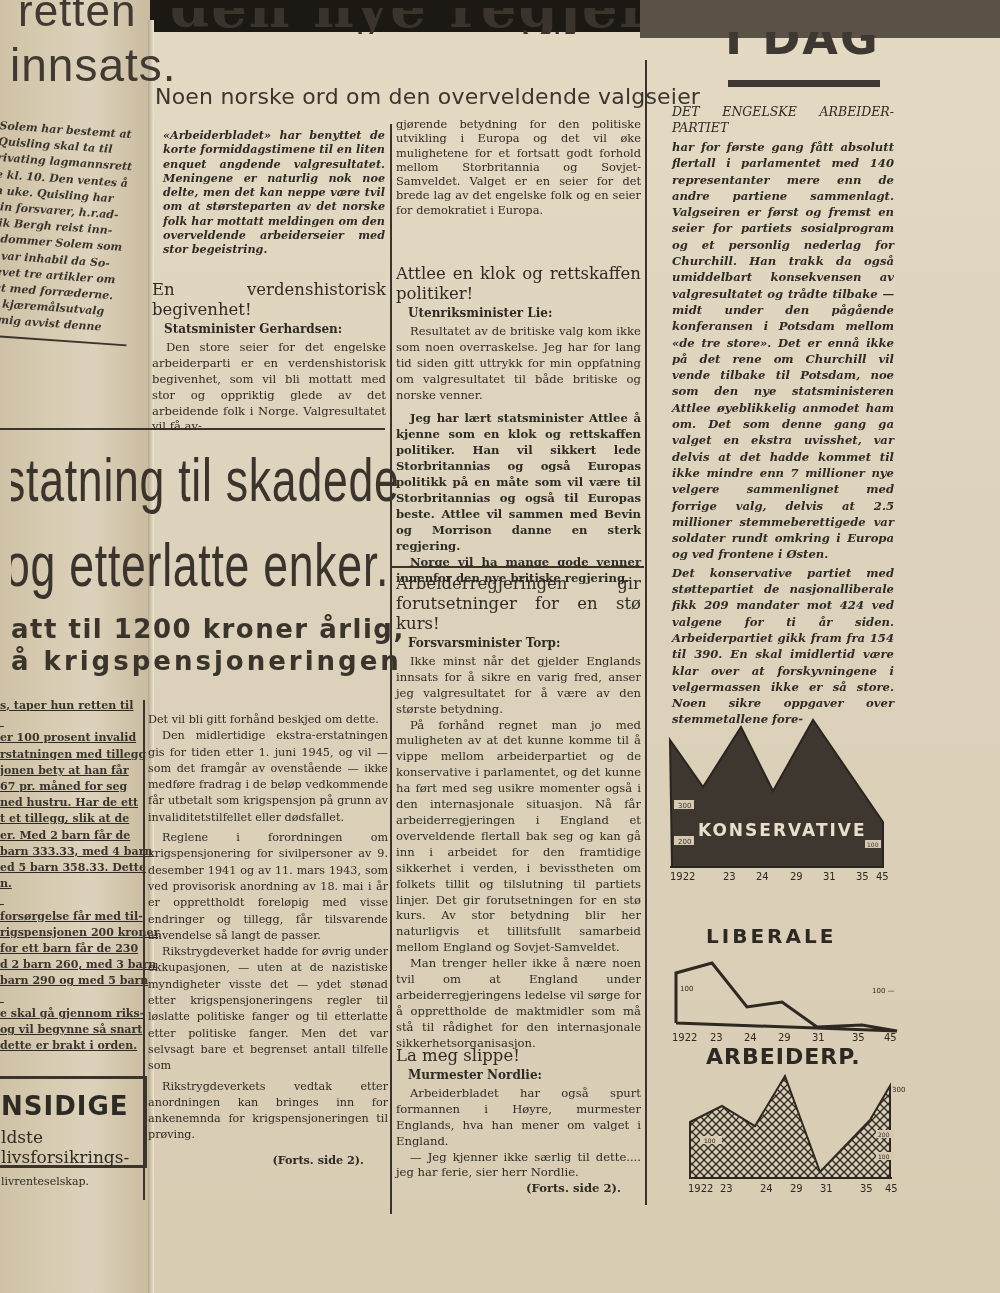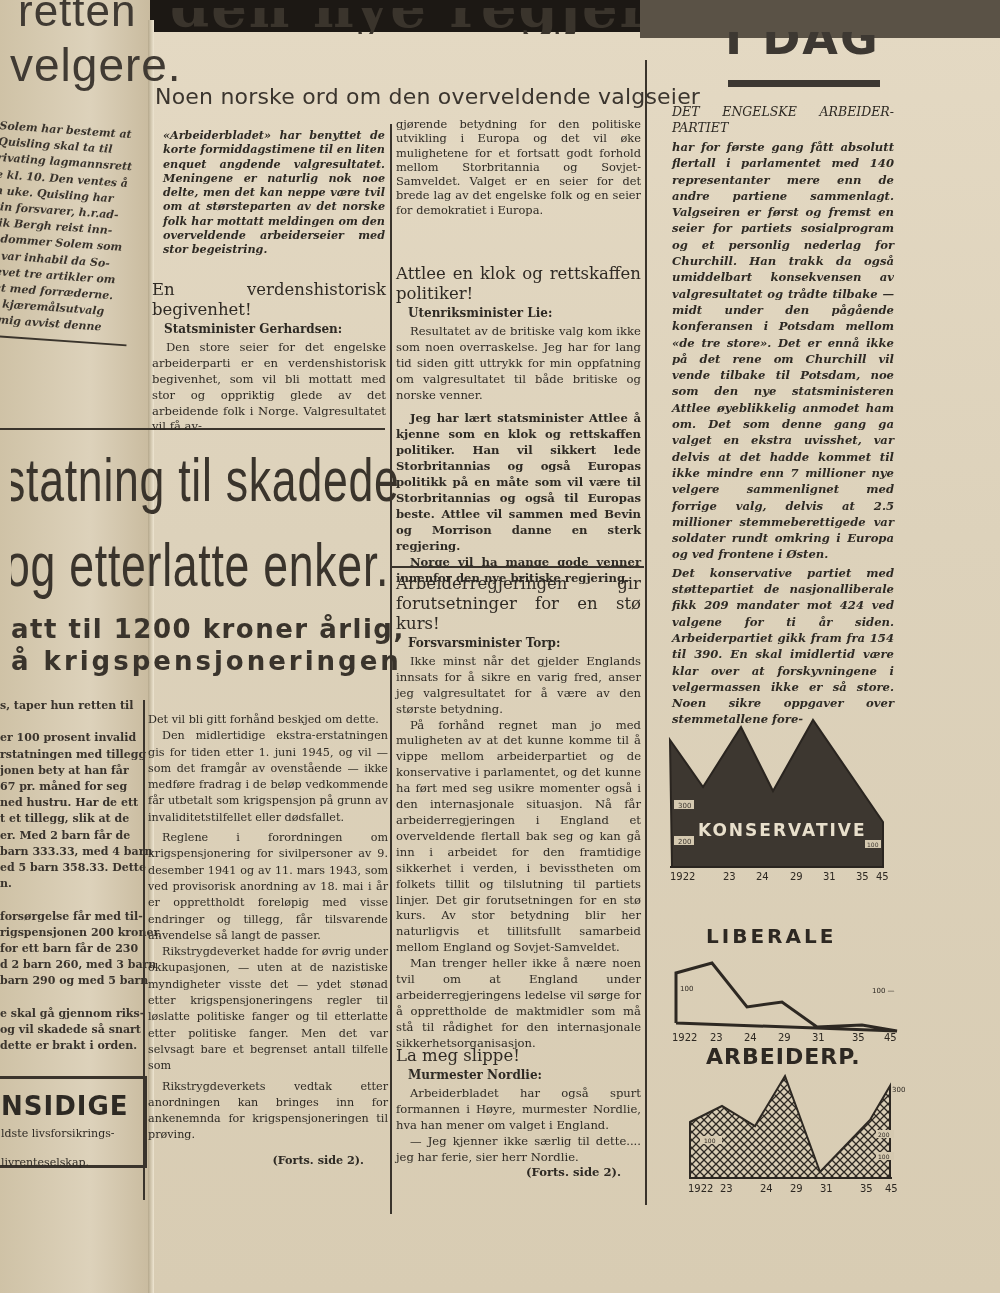--- a/index.html
+++ b/index.html
@@ -44,21 +44,21 @@
 </head>
 <body>
 
 <div class="page-left"></div>
 <div class="page-main"></div>
 <div class="topbar"></div>
 <div class="topbar-right"></div>
 <div class="fold"></div>
 
 <div class="abs hl-partial" style="left:18px;top:-14px;font-size:44px;">retten</div>
-<div class="abs hl-partial" style="left:10px;top:38px;font-size:46px;">velgere.</div>
+<div class="abs hl-partial" style="left:10px;top:38px;font-size:46px;">innsats.</div>
 <div class="abs" style="left:170px;top:8px;width:470px;height:26px;overflow:hidden;">
   <div style="font-family:'DejaVu Serif',serif;font-weight:bold;font-size:56px;color:#3a342c;margin-top:-34px;letter-spacing:2px;white-space:nowrap;">den nye regjering</div>
 </div>
 <div class="abs" style="left:725px;top:32px;width:165px;height:34px;overflow:hidden;">
   <div class="big-sans" style="font-size:46px;font-weight:bold;color:#3d3832;line-height:46px;margin-top:-17px;letter-spacing:2px;">I DAG</div>
 </div>
 <div class="abs" style="left:728px;top:80px;width:152px;height:7px;background:#3d3832;"></div>
 
 <div class="abs sub-title" style="left:155px;top:84px;">Noen norske ord om den overveldende valgseier</div>
 
@@ -109,69 +109,69 @@
   <div class="head2">Arbeiderregjeringen gir forutsetninger for en stø kurs!</div>
   <div class="byline">Forsvarsminister Torp:</div>
   <p>Ikke minst når det gjelder Englands innsats for å sikre en varig fred, anser jeg valgresultatet for å være av den største betydning.</p>
   <p>På forhånd regnet man jo med muligheten av at det kunne komme til å vippe mellom arbeiderpartiet og de konservative i parlamentet, og det kunne ha ført med seg usikre momenter også i den internasjonale situasjon. Nå får arbeiderregjeringen i England et overveldende flertall bak seg og kan gå inn i arbeidet for den framtidige sikkerhet i verden, i bevisstheten om folkets tillit og tilslutning til partiets linjer. Det gir forutsetningen for en stø kurs. Av stor betydning blir her naturligvis et tillitsfullt samarbeid mellom England og Sovjet-Samveldet.</p>
   <p>Man trenger heller ikke å nære noen tvil om at England under arbeiderregjeringens ledelse vil sørge for å opprettholde de maktmidler som må stå til rådighet for den internasjonale sikkerhetsorganisasjon.</p>
 </div>
 
 <div class="abs body-txt" style="left:396px;top:1046px;width:245px;">
   <div class="head2">La meg slippe!</div>
   <div class="byline">Murmester Nordlie:</div>
-  <p>Arbeiderbladet har også spurt formannen i Høyre, murmester Nordlie, hva han mener om valget i England.</p>
+  <p>Arbeiderbladet har også spurt formannen i Høyre, murmester Englands, hva han mener om valget i England.</p>
   <p>— Jeg kjenner ikke særlig til dette.... jeg har ferie, sier herr Nordlie.</p>
   <div class="bold" style="text-align:right;padding-right:20px;">(Forts. side 2).</div>
 </div>
 
 <div class="abs" style="left:11px;top:444px;width:392px;height:240px;overflow:hidden;">
   <div style="position:absolute;left:-8px;top:0;font-family:'Liberation Sans',sans-serif;font-size:62px;color:#3a342c;white-space:nowrap;transform:scaleX(0.72);transform-origin:left top;letter-spacing:1px;">statning til skadede</div>
   <div style="position:absolute;left:-6px;top:85px;font-family:'Liberation Sans',sans-serif;font-size:62px;color:#3a342c;white-space:nowrap;transform:scaleX(0.72);transform-origin:left top;letter-spacing:1px;">og etterlatte enker.</div>
   <div style="position:absolute;left:0;top:170px;font-family:'DejaVu Sans',sans-serif;font-weight:bold;font-size:26px;color:#3a342c;white-space:nowrap;letter-spacing:1.5px;">att til 1200 kroner årlig,</div>
   <div style="position:absolute;left:0;top:202px;font-family:'DejaVu Sans',sans-serif;font-weight:bold;font-size:26px;color:#3a342c;white-space:nowrap;letter-spacing:3px;">å krigspensjoneringen.</div>
 </div>
 
-<div class="abs" style="left:0;top:698px;width:160px;">
+<div class="abs" style="left:0;top:698px;width:160px;text-decoration:underline;">
   <div class="left-col">s, taper hun retten til</div>
   <div class="left-col">&nbsp;</div>
   <div class="left-col">er 100 prosent invalid</div>
   <div class="left-col">rstatningen med tillegg</div>
   <div class="left-col">jonen bety at han får</div>
   <div class="left-col">67 pr. måned for seg</div>
   <div class="left-col">ned hustru. Har de ett</div>
   <div class="left-col">t et tillegg, slik at de</div>
   <div class="left-col">er. Med 2 barn får de</div>
   <div class="left-col">barn 333.33, med 4 barn</div>
   <div class="left-col">ed 5 barn 358.33. Dette</div>
   <div class="left-col">n.</div>
   <div class="left-col">&nbsp;</div>
   <div class="left-col">forsørgelse får med til-</div>
   <div class="left-col">rigspensjonen 200 kroner,</div>
   <div class="left-col">for ett barn får de 230</div>
   <div class="left-col">d 2 barn 260, med 3 barn</div>
   <div class="left-col">barn 290 og med 5 barn</div>
   <div class="left-col">&nbsp;</div>
   <div class="left-col">e skal gå gjennom riks-</div>
-  <div class="left-col">og vil skadede så snart</div>
+  <div class="left-col">og vil begynne så snart</div>
   <div class="left-col">dette er brakt i orden.</div>
 </div>
 
 <div class="abs body-txt" style="left:148px;top:712px;width:240px;font-size:11.2px;line-height:16.3px;">
   <p class="noind">Det vil bli gitt forhånd beskjed om dette.</p>
   <p>Den midlertidige ekstra-erstatningen gis for tiden etter 1. juni 1945, og vil — som det framgår av ovenstående — ikke medføre fradrag i de beløp vedkommende får utbetalt som krigspensjon på grunn av invaliditetstilfellet eller dødsfallet.</p>
   <p style="margin-top:4px;">Reglene i forordningen om krigspensjonering for sivilpersoner av 9. desember 1941 og av 11. mars 1943, som ved provisorisk anordning av 18. mai i år er opprettholdt foreløpig med visse endringer og tillegg, får tilsvarende anvendelse så langt de passer.</p>
   <p>Rikstrygdeverket hadde for øvrig under okkupasjonen, — uten at de nazistiske myndigheter visste det — ydet stønad etter krigspensjoneringens regler til løslatte politiske fanger og til etterlatte etter politiske fanger. Men det var selvsagt bare et begrenset antall tilfelle som</p>
   <p style="margin-top:4px;">Rikstrygdeverkets vedtak etter anordningen kan bringes inn for ankenemnda for krigspensjoneringen til prøving.</p>
   <div class="bold" style="text-align:right;padding-right:24px;margin-top:8px;">(Forts. side 2).</div>
 </div>
 
 <div class="sidebox" style="left:-4px;top:1076px;width:145px;height:86px;border-width:3px;">
   <div class="big-sans" style="font-weight:bold;font-size:26px;margin:12px 0 0 2px;letter-spacing:1px;">NSIDIGE</div>
-  <div style="font-size:11px;margin:6px 0 16px 2px;">ldste livsforsikrings-</div>
+  <div style="font-size:17px;margin:6px 0 8px 2px;">ldste livsforsikrings-</div>
   <div style="font-size:11px;margin:2px 0 0 2px;">livrenteselskap.</div>
 </div>
 
 <div class="abs body-txt italic" style="left:672px;top:104px;width:222px;font-size:11.6px;line-height:16.3px;">
   <div style="font-size:12.5px;line-height:16px;margin-bottom:3px;">DET ENGELSKE ARBEIDER-PARTIET</div>
   <p class="noind bold" style="font-weight:600;">har for første gang fått absolutt flertall i parlamentet med 140 representanter mere enn de andre partiene sammenlagt. Valgseiren er først og fremst en seier for partiets sosialprogram og et personlig nederlag for Churchill. Han trakk da også umiddelbart konsekvensen av valgresultatet og trådte tilbake — midt under den pågående konferansen i Potsdam mellom «de tre store». Det er ennå ikke på det rene om Churchill vil vende tilbake til Potsdam, noe som den nye statsministeren Attlee øyeblikkelig anmodet ham om. Det som denne gang ga valget en ekstra uvisshet, var delvis at det hadde kommet til ikke mindre enn 7 millioner nye velgere sammenlignet med forrige valg, delvis at 2.5 millioner stemmeberettigede var soldater rundt omkring i Europa og ved frontene i Østen.</p>
   <p class="noind bold" style="font-weight:600;margin-top:2px;">Det konservative partiet med støttepartiet de nasjonalliberale fikk 209 mandater mot 424 ved valgene for ti år siden. Arbeiderpartiet gikk fram fra 154 til 390. En skal imidlertid være klar over at forskyvningene i velgermassen ikke er så store. Noen sikre oppgaver over stemmetallene fore-</p>
 </div>
 
 <svg class="abs" style="left:668px;top:712px;" width="240" height="170" viewBox="0 0 240 170">

